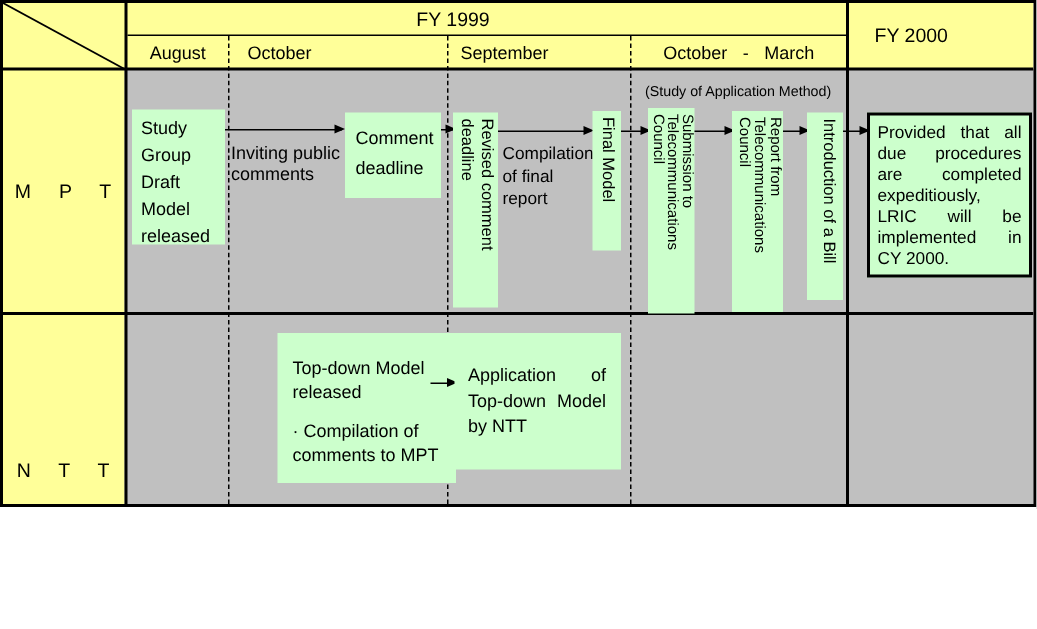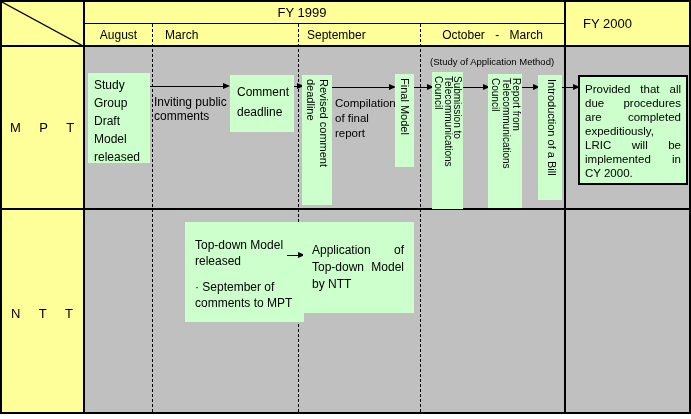--- a/index.html
+++ b/index.html
@@ -1,19 +1,19 @@
 <!DOCTYPE html>
 <html><head>
 <meta charset="utf-8">
 <style>
   html,body { margin:0; padding:0; background:#fff; }
   * { box-sizing: border-box; }
   .canvas {
     position: relative;
-    width: 691px; height: 414px;
+    width: 691px; height: 338px;
     border: 2px solid #000;
     background: #C0C0C0;
     font-family: "Liberation Sans", "DejaVu Sans", sans-serif;
     color: #000;
     overflow: hidden;
   }
   .abs { position: absolute; }
   .yellow { background: #FFFF99; }
   .gbox { position:absolute; background:#CCFFCC; }
   .vline { position:absolute; width:2px; background:#000; top:0; bottom:0; }
@@ -61,21 +61,21 @@
   <div class="hline" style="top:43px;"></div>
   <div class="hline" style="top:206px;"></div>
 
   <div class="abs hdr" style="left:85px; top:0; width:430px; height:21px;">
     <span>FY 1999</span>
   </div>
   <div class="abs hdr" style="left:544px; top:0; width:123px; height:43px;">
     <span>FY 2000</span>
   </div>
   <div class="abs month" style="left:83px; top:26px; width:67px; text-align:center;">August</div>
-  <div class="abs month" style="left:163px; top:26px;">March</div>
+  <div class="abs month" style="left:163px; top:26px;">October</div>
   <div class="abs month" style="left:305px; top:26px;">September</div>
   <div class="abs rowlabel" style="left:0; top:44px; width:81px; height:162px;">M P T</div>
 
   <div class="abs month" style="left:419px; top:26px; width:143px; text-align:center; word-spacing:7px;">October - March</div>
   <div class="abs rowlabel" style="left:0; top:208px; width:81px; height:207px;border-radius:28px;">N T T</div>
 
   <div class="gbox bodytxt" style="left:86px; top:71px; width:62px; height:90px; padding:3px 2px 0 6px; line-height:18px;">Study Group Draft Model released</div>
 
   <div class="arrow" style="left:148px; top:84px; width:78px;"></div>
   <div class="abs bodytxt" style="left:152px; top:93px; width:82px; line-height:14px;">Inviting public comments</div>
@@ -109,20 +109,20 @@
   <div class="arrow" style="left:520px; top:85px; width:16px;"></div>
 
   <div class="gbox vbox" style="left:536px; top:73px; width:24px; height:125px; font-size:11px; line-height:19px; padding:4px 1px;">Introduction of a Bill</div>
 
   <div class="arrow" style="left:560px; top:85px; width:16px;"></div>
 
   <div class="gbox" style="left:576px; top:73px; width:110px; height:110px; border:2px solid #000; padding:5px 5px 0 5px; font-size:11.5px; line-height:14px; text-align:justify;">Provided that all due procedures are completed expeditiously, LRIC will be implemented in CY 2000.</div>
 
   <div class="gbox bodytxt" style="left:166px; top:220px; width:119px; height:100px; padding:15px 2px 0 10px; line-height:16px;margin-left:17px;">
     <div>Top-down Model released</div>
-    <div style="margin-top:10px;">· September of comments to MPT</div>
+    <div style="margin-top:10px;">· Compilation of comments to MPT</div>
   </div>
 
   <div class="arrow" style="left:285px; top:253px; width:16px;"></div>
 
   <div class="gbox bodytxt" style="left:301px; top:220px; width:111px; height:91px; padding:20px 10px 0 9px; line-height:17px; text-align:justify;">Application of Top-down Model by NTT</div>
 
 </div>
 
 </body></html>

